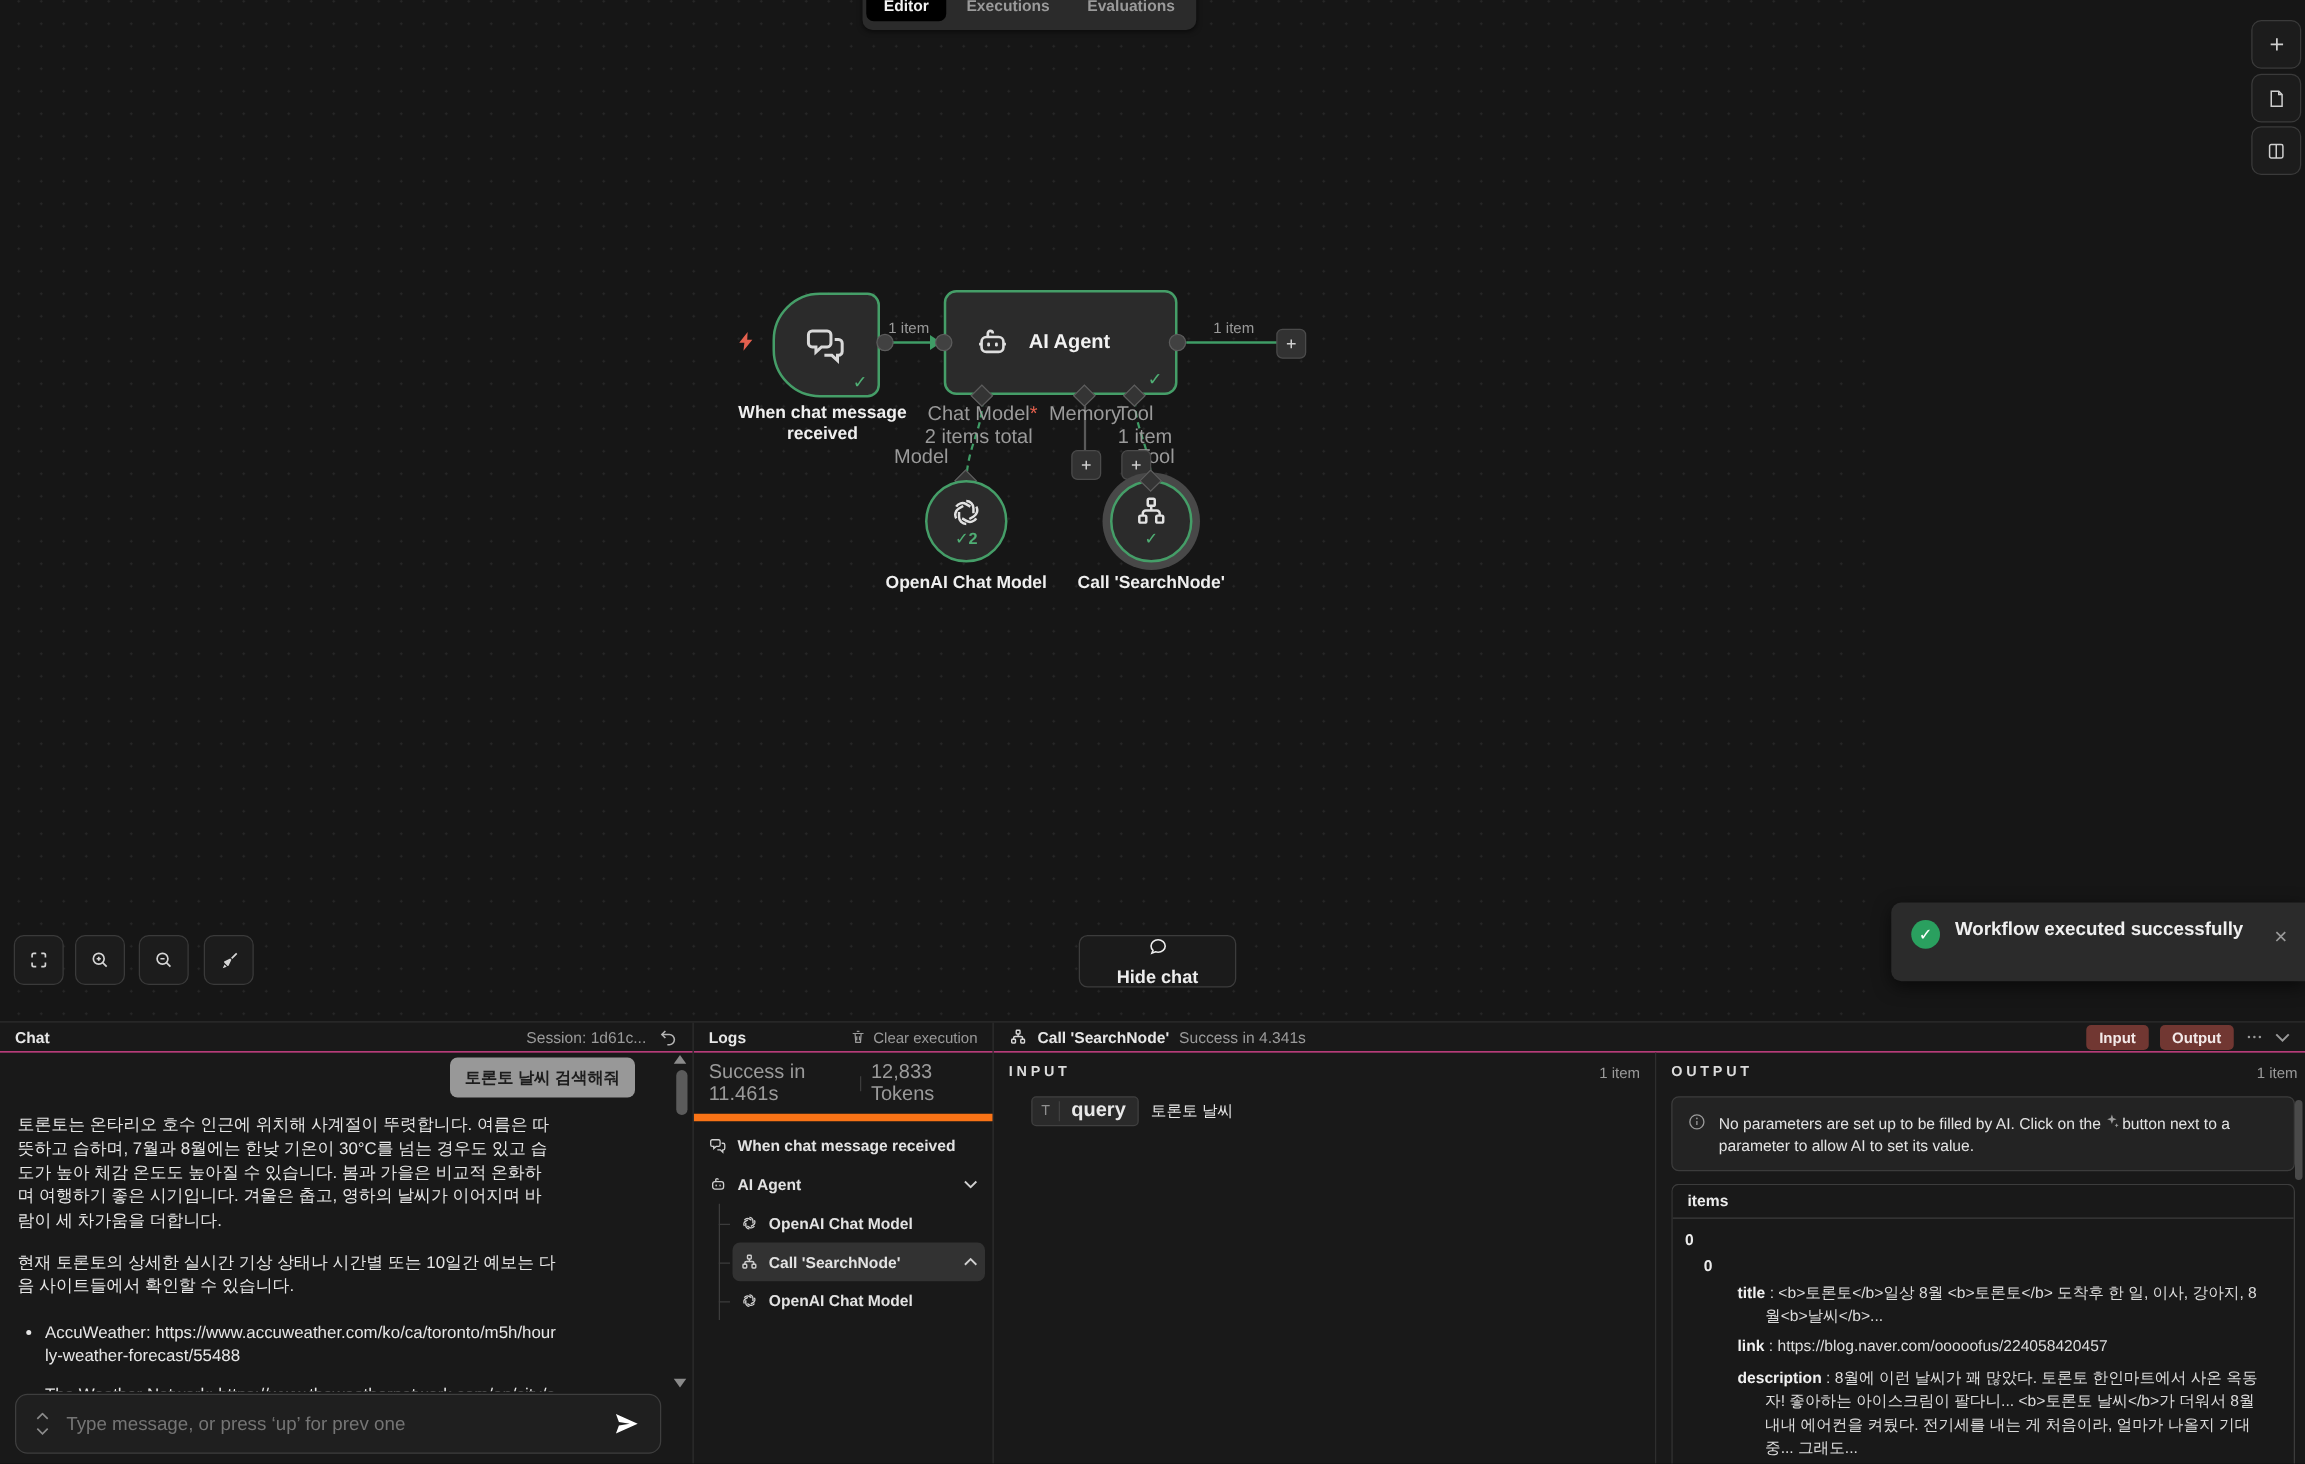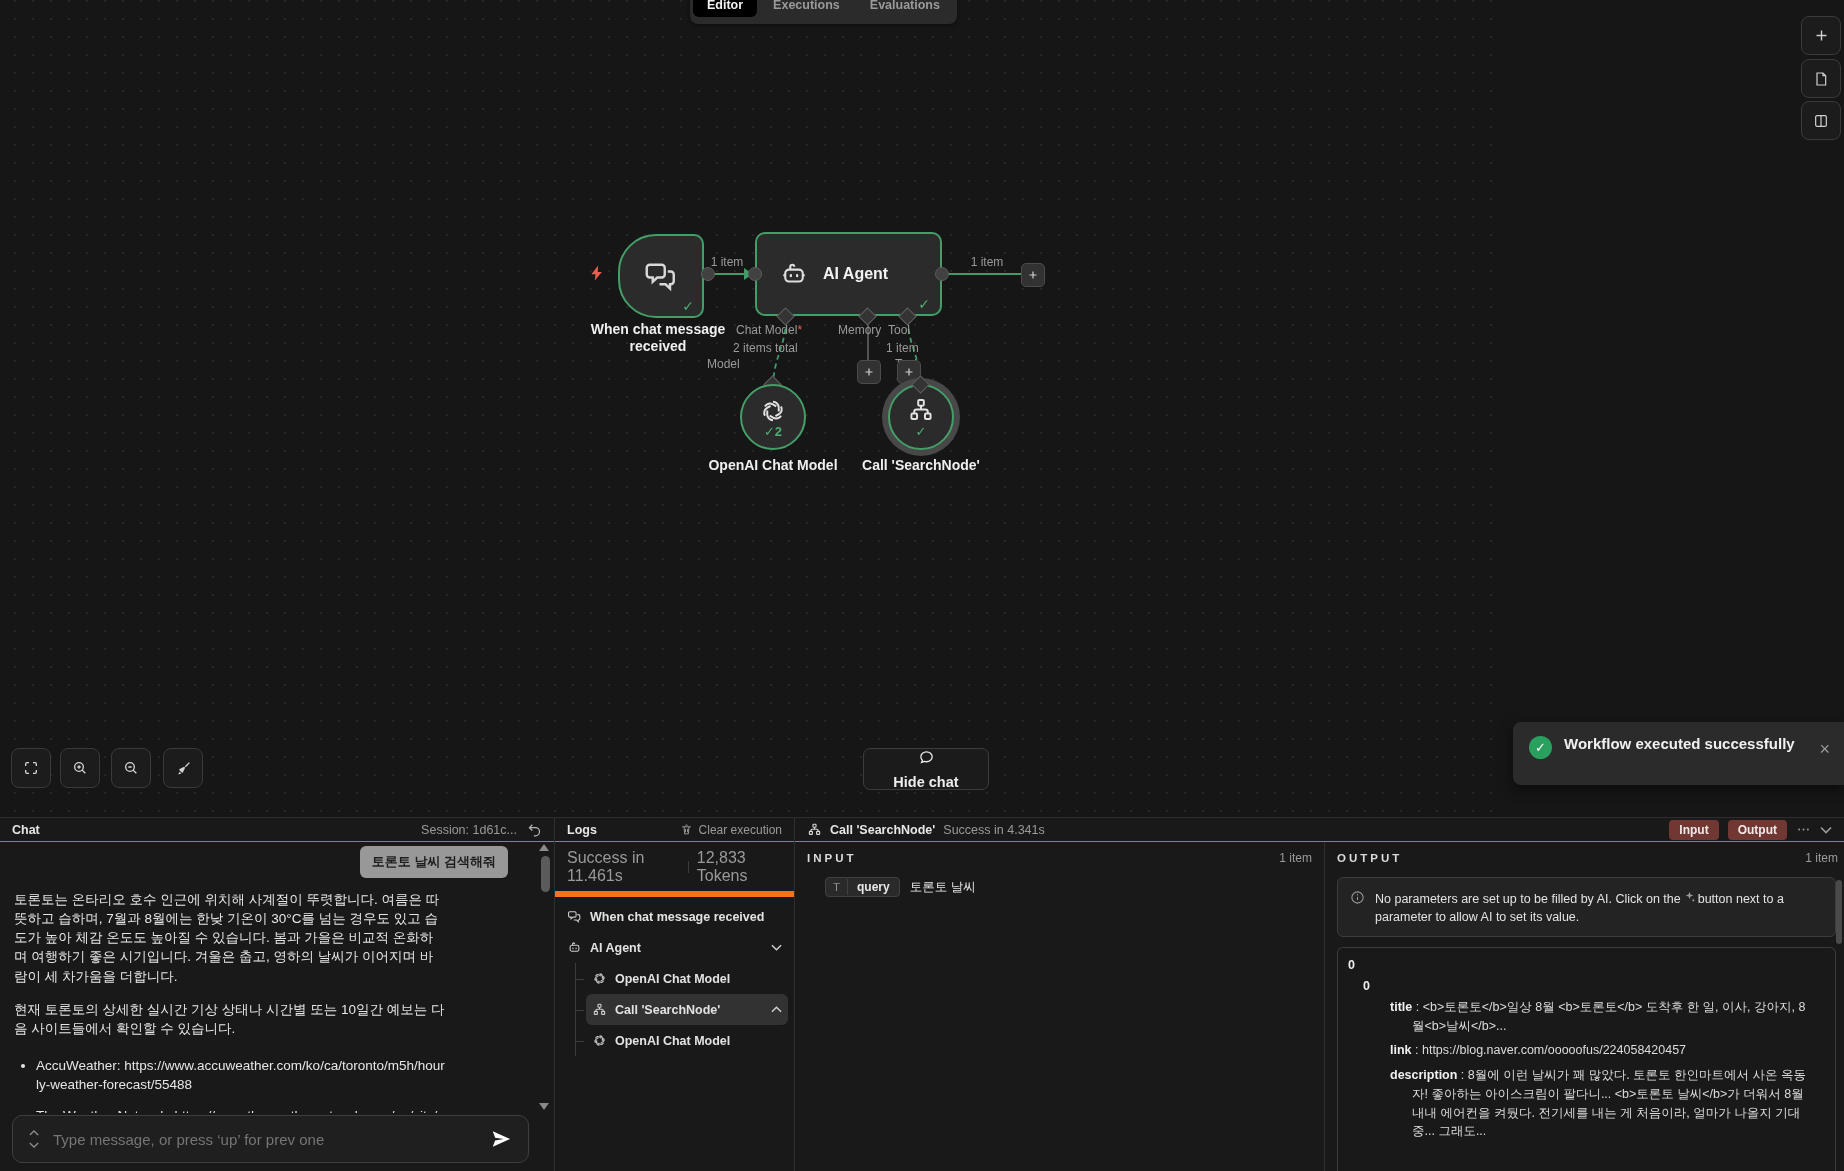--- a/index.html
+++ b/index.html
@@ -26,21 +26,21 @@
   .node-check{color:#4fae74;font-size:14px;font-weight:700;}
   .trigger-node{position:absolute;left:618px;top:234px;width:82px;height:80px;background:#2b2b2b;
     border:2px solid #459e68;border-radius:38px 10px 10px 38px;display:flex;align-items:center;justify-content:center;color:#d9d9d9;}
   .trigger-node .node-check{position:absolute;right:8px;bottom:2px;}
   .agent-node{position:absolute;left:755px;top:232px;width:187px;height:84px;background:#2b2b2b;
     border:2px solid #459e68;border-radius:10px;display:flex;align-items:center;gap:14px;padding-left:22px;box-sizing:border-box;color:#dedede;}
   .agent-title{font-size:16px;font-weight:700;color:#f2f2f2;}
   .agent-node .node-check{position:absolute;right:10px;bottom:2px;}
   .port-dot{position:absolute;width:14px;height:14px;border-radius:50%;background:#414141;border:1px solid #5c5c5c;box-sizing:border-box;}
   .diamond{position:absolute;width:13px;height:13px;background:#343434;border:1.5px solid #5d5d5d;transform:rotate(45deg);box-sizing:border-box;}
-  .port-label{position:absolute;font-size:12px;color:#9a9a9a;text-align:left;white-space:nowrap;}
+  .port-label{position:absolute;font-size:16px;color:#9a9a9a;text-align:center;white-space:nowrap;}
   .req{color:#e4604e;}
   .plus-btn{position:absolute;width:22px;height:22px;background:#323232;border:1px solid #4b4b4b;border-radius:5px;
     color:#d0d0d0;display:flex;align-items:center;justify-content:center;}
   .node-label{position:absolute;text-align:center;font-size:14px;font-weight:600;color:#efefef;line-height:1.18;}
   .circle-node{position:absolute;width:66px;height:66px;border-radius:50%;background:#2b2b2b;border:2px solid #459e68;
     box-sizing:border-box;display:flex;flex-direction:column;align-items:center;justify-content:center;color:#e2e2e2;}
   .circle-node.selected{box-shadow:0 0 0 6px #484848;}
   .run-badge{color:#4fae74;font-size:13px;font-weight:700;margin-top:-2px;}
 
   
@@ -96,21 +96,21 @@
   .detail-head{justify-content:flex-start;gap:8px;}
   .btn-dark-red{background:#713732;color:#f3e9e8;font-size:12px;font-weight:700;border-radius:4px;padding:3px 10px;}
   .detail-body{flex:1;display:flex;min-height:0;}
   .input-pane{width:530px;border-right:1px solid #2e2e2e;box-sizing:border-box;padding:9px 12px;}
   .pane-toprow{display:flex;align-items:center;justify-content:space-between;margin-bottom:12px;}
   .pane-label{font-size:11.5px;font-weight:700;letter-spacing:3px;color:#dcdcdc;}
   .count{font-size:12px;color:#9a9a9a;white-space:nowrap;}
   .param-row{display:flex;align-items:center;gap:10px;margin-left:18px;}
   .chip{display:inline-flex;align-items:center;background:#2a2a2a;border:1px solid #404040;border-radius:4px;overflow:hidden;}
   .chip-t{padding:2px 7px;color:#8f8f8f;font-size:11.5px;border-right:1px solid #404040;}
-  .chip-name{padding:2px 9px;font-size:12px;font-weight:700;color:#e8e8e8;}
+  .chip-name{padding:2px 9px;font-size:16px;font-weight:700;color:#e8e8e8;}
   .param-val{font-size:12.5px;color:#e6e6e6;}
 
   .output-pane{flex:1;box-sizing:border-box;padding:9px 0 0 12px;position:relative;min-width:0;}
   .output-pane .pane-toprow{padding-right:6px;}
   .notice{display:flex;gap:10px;background:#232323;border:1px solid #3c3c3c;border-radius:6px;padding:10px 12px;
     font-size:12.5px;line-height:1.45;color:#e3e3e3;margin-right:8px;align-items:flex-start;}
   .notice .ico{color:#9a9a9a;margin-top:2px;}
   .sparkle{color:#e8c75a;margin:0 2px;}
   .items-box{margin:10px 8px 0 0;border:1px solid #3c3c3c;border-radius:6px 6px 0 0;border-bottom:none;height:236px;overflow:hidden;}
   .items-head{padding:6px 12px;border-bottom:1px solid #3c3c3c;font-size:12.5px;font-weight:700;color:#ececec;}
@@ -505,20 +505,21 @@
                   <circle cx="12" cy="7.6" r="1.1" fill="currentColor" stroke="none"></circle>
                 </svg>
               </span>
             <span><span>No parameters are set up to be filled by AI. Click on the</span><span class="sparkle ico">
                   <svg width="13" height="13" viewBox="0 0 24 24" fill="currentColor">
                     <path d="M12 3l1.8 5.2L19 10l-5.2 1.8L12 17l-1.8-5.2L5 10l5.2-1.8zM19 16l.9 2.1L22 19l-2.1.9L19 22l-.9-2.1L16 19l2.1-.9z"></path>
                   </svg>
                 </span><span>button next to a parameter to allow AI to set its value.</span></span>
           </div>
           <div class="items-box">
+            <div class="items-head">items</div>
             <div class="items-body">
               <div class="idx">0</div>
               <div class="idx inner">0</div>
               <div class="field"><b>title</b><span> : &lt;b&gt;토론토&lt;/b&gt;일상 8월 &lt;b&gt;토론토&lt;/b&gt; 도착후 한 일, 이사, 강아지, 8월&lt;b&gt;날씨&lt;/b&gt;...</span></div>
               <div class="field"><b>link</b><span> : https://blog.naver.com/ooooofus/224058420457</span></div>
               <div class="field"><b>description</b><span> : 8월에 이런 날씨가 꽤 많았다. 토론토 한인마트에서 사온 옥동자! 좋아하는 아이스크림이 팔다니... &lt;b&gt;토론토 날씨&lt;/b&gt;가 더워서 8월 내내 에어컨을 켜뒀다. 전기세를 내는 게 처음이라, 얼마가 나올지 기대중... 그래도...</span></div>
             </div>
           </div>
           <div class="out-thumb"></div>
         </div>

